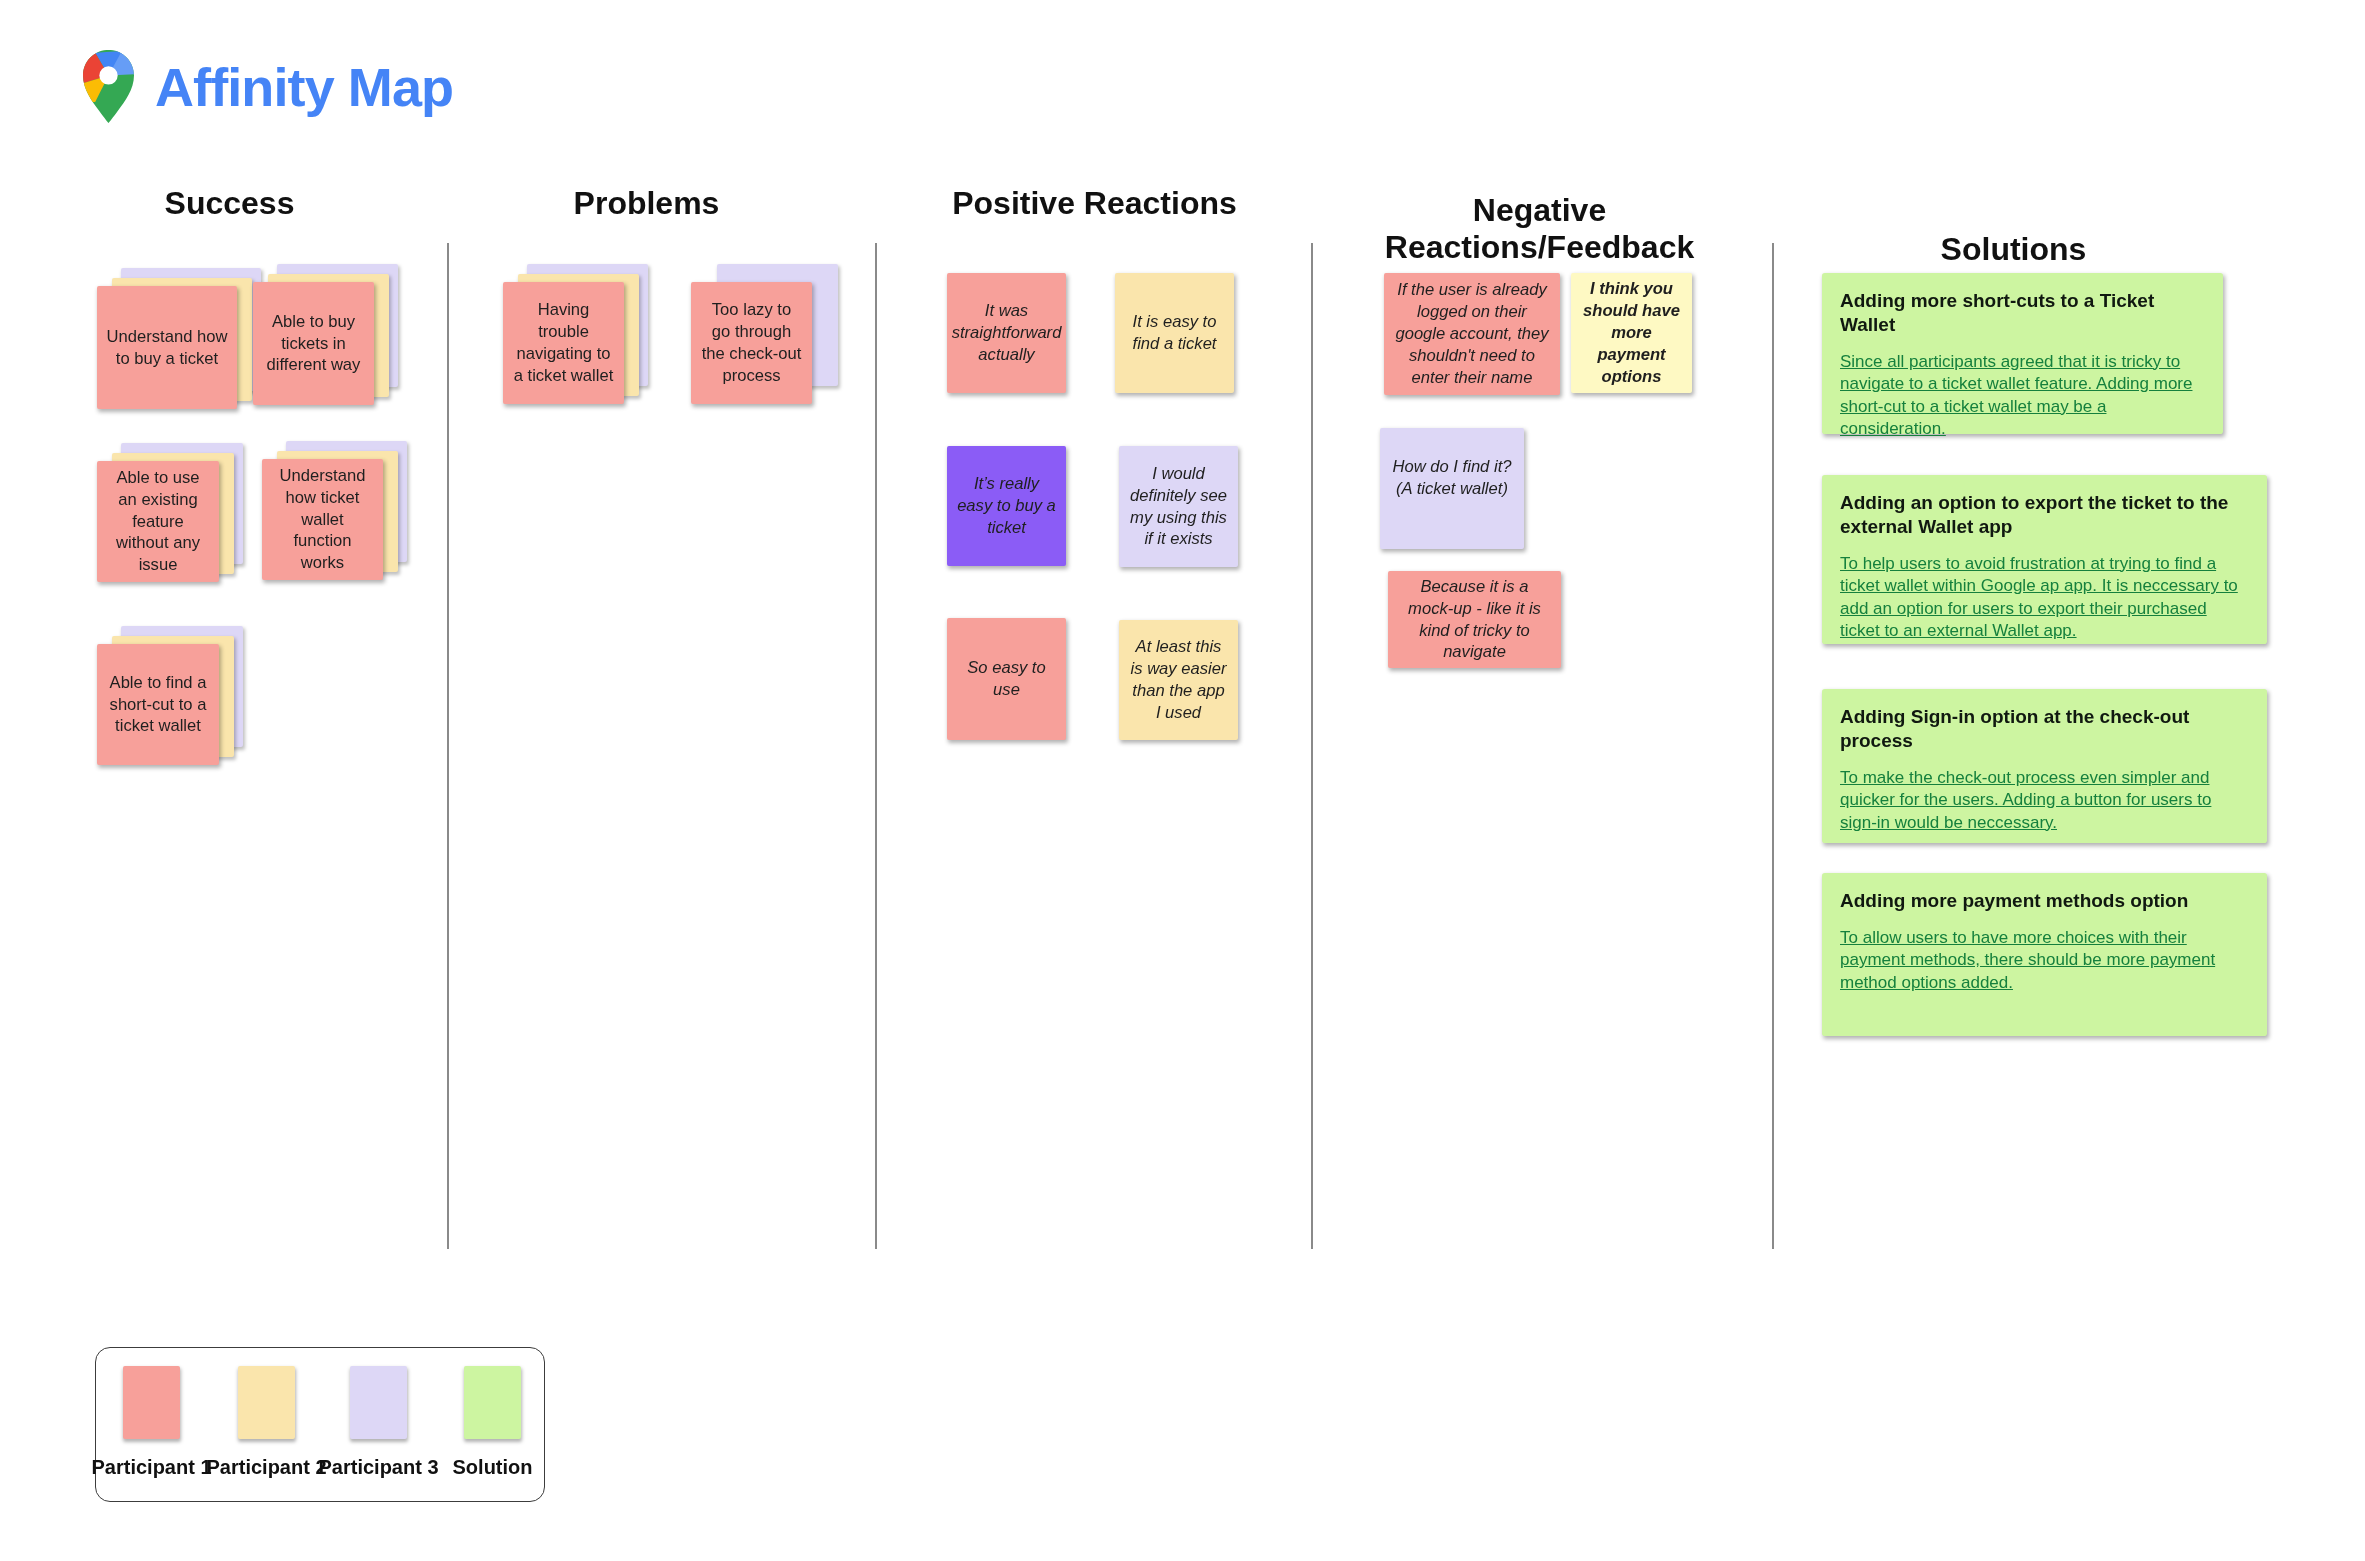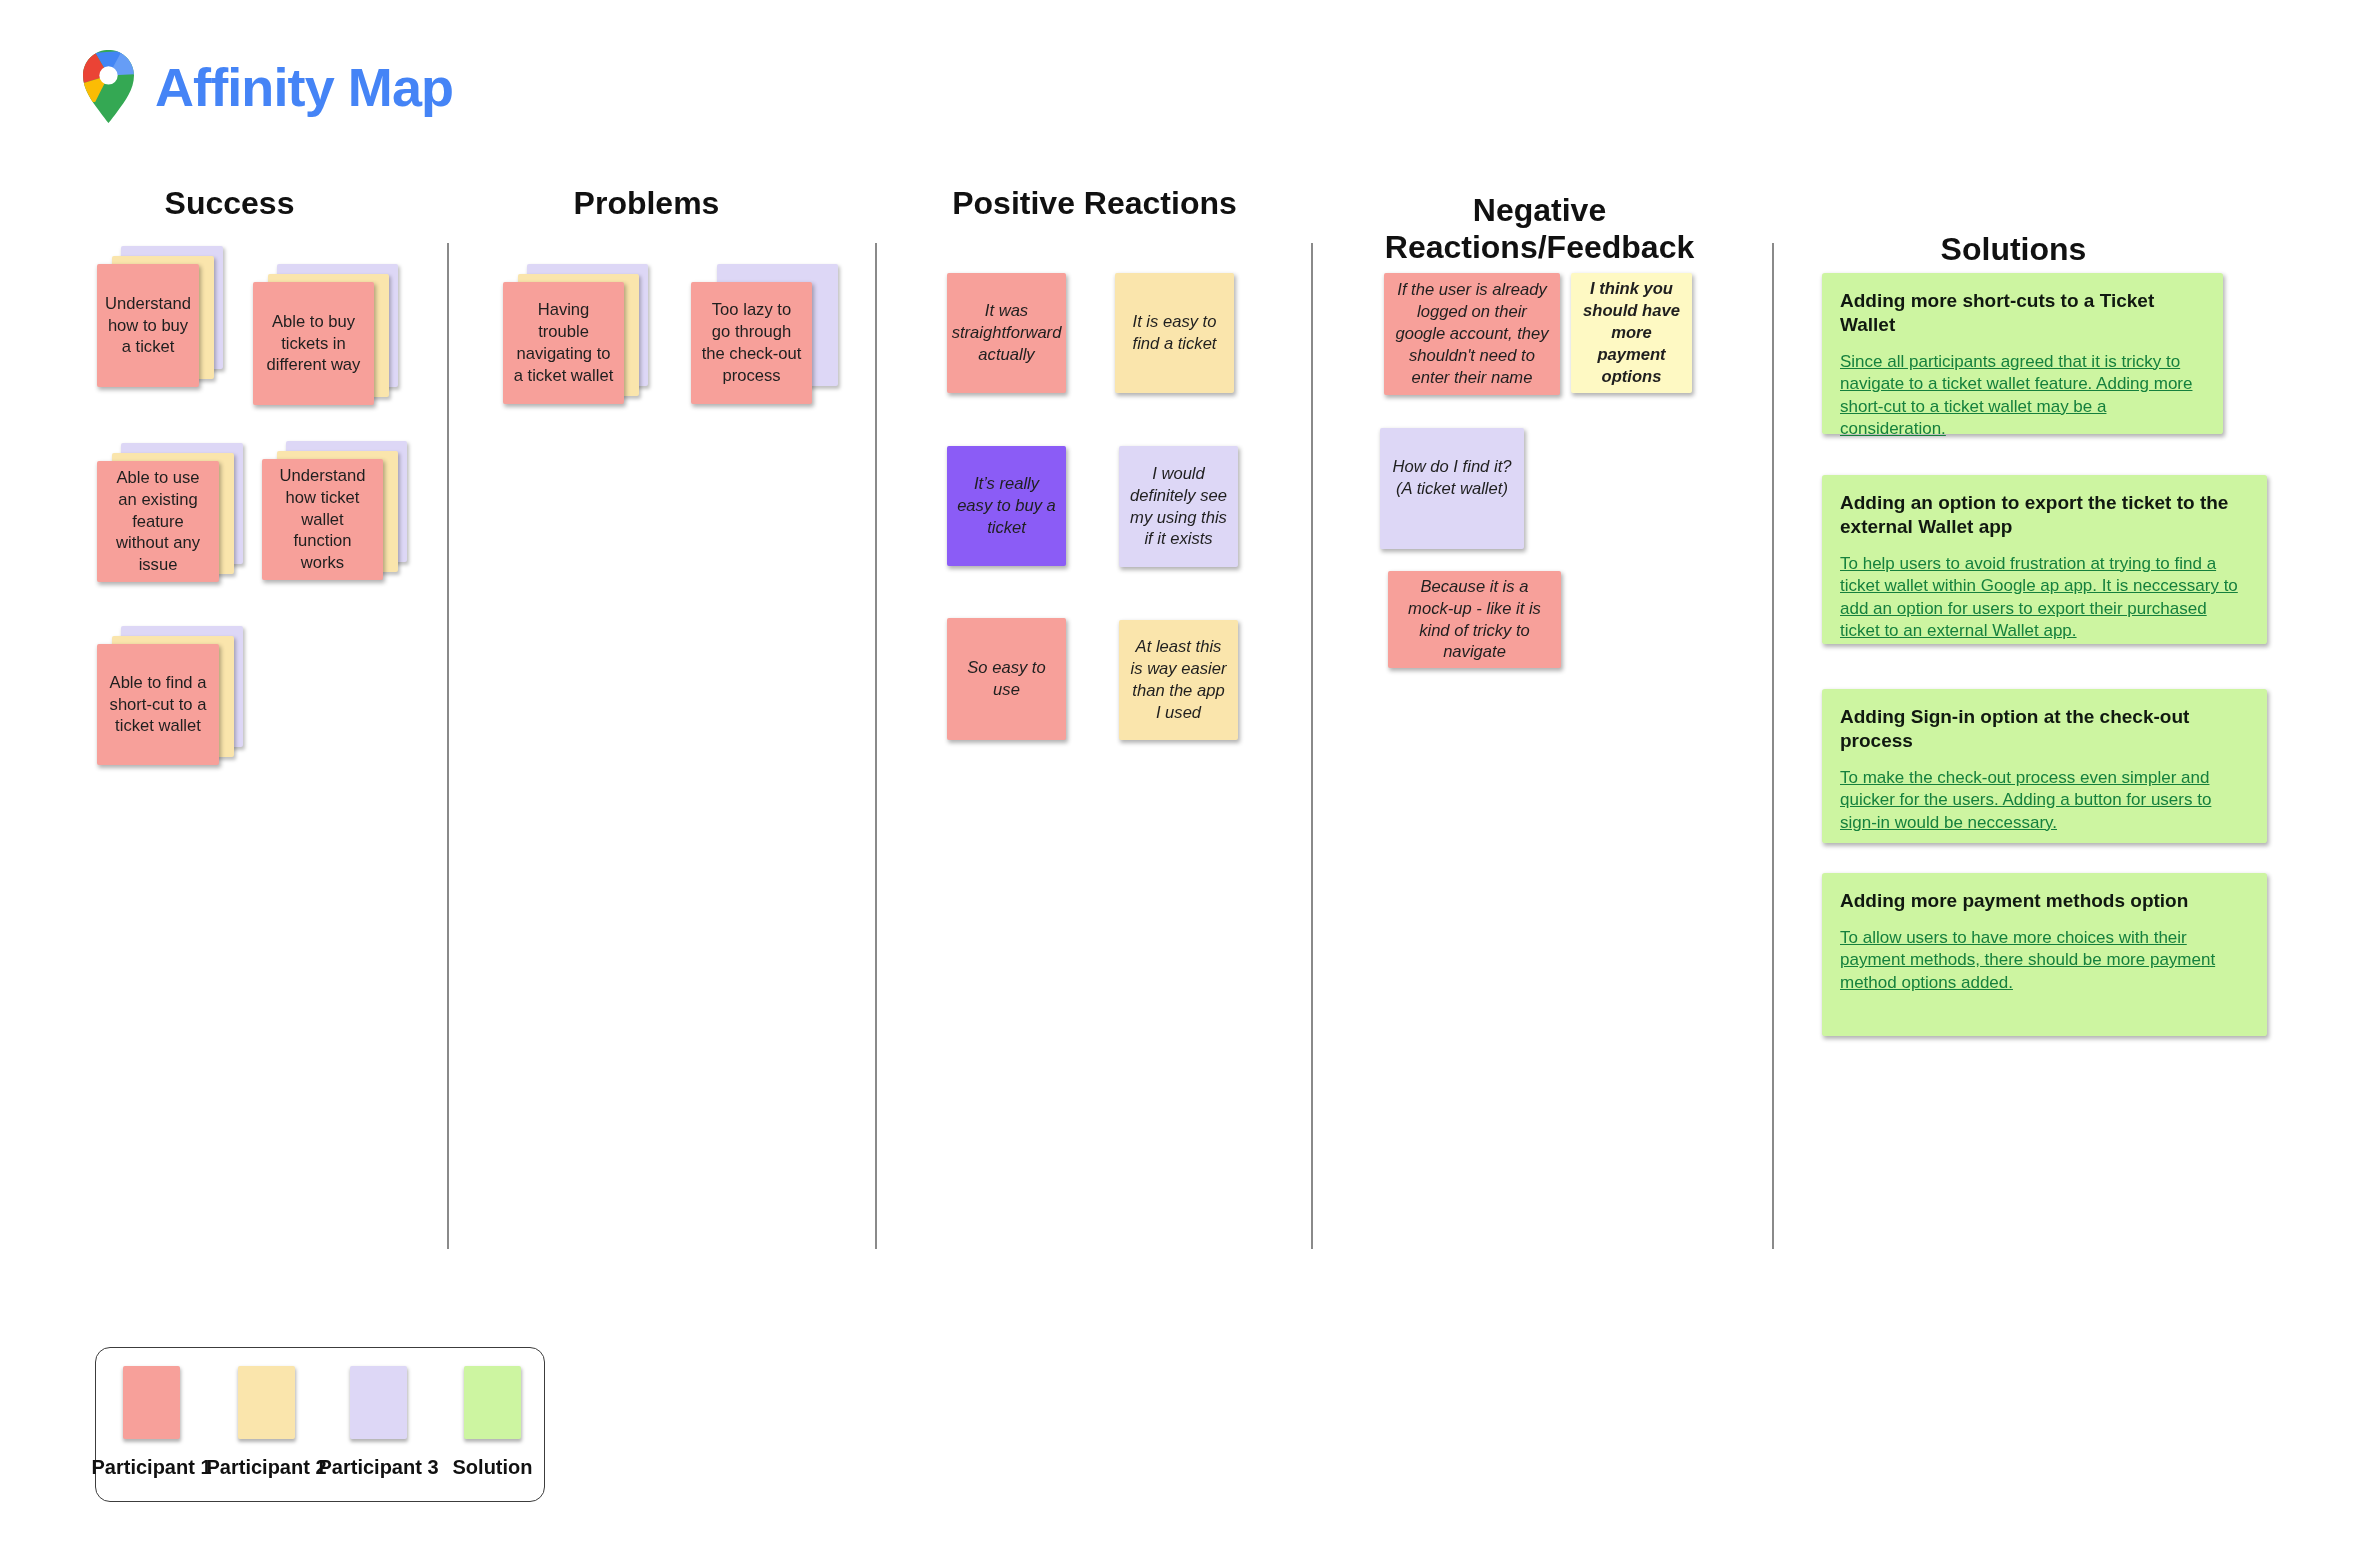--- a/index.html
+++ b/index.html
@@ -61,21 +61,21 @@
       <div class="column-header" style="left: 1350px; top: 192px; width: 379px;">Negative Reactions/Feedback</div>
       <div class="column-header" style="left: 1848px; top: 192px; width: 331px; margin-top: 39px;">Solutions</div>
     </div>
   <div id="dividers">
       <div class="divider" style="left: 447px; top: 243px; height: 1006px; background: rgb(138, 138, 138);"></div>
       <div class="divider" style="left: 875px; top: 243px; height: 1006px; background: rgb(138, 138, 138);"></div>
       <div class="divider" style="left: 1311px; top: 243px; height: 1006px; background: rgb(138, 138, 138);"></div>
       <div class="divider" style="left: 1772px; top: 243px; height: 1006px; background: rgb(138, 138, 138);"></div>
     </div>
   <div id="notes">
-      <div class="note-wrap" style="left: 97px; top: 264px; width: 102px; height: 123px;">
+      <div class="note-wrap" style="left: 97px; top: 286px; width: 140px; height: 123px;">
         <div class="note-layer" style="left: 24px; top: -18px; background: rgb(221, 215, 246);"></div>
         <div class="note-layer" style="left: 15px; top: -8.5px; background: rgb(250, 229, 172);"></div>
         <div class="note-face" style="background: rgb(247, 160, 154);">
           <div class="note-text">Understand how to buy a ticket</div>
         </div>
       </div>
       <div class="note-wrap" style="left: 253px; top: 282px; width: 121px; height: 123px;">
         <div class="note-layer" style="left: 24px; top: -18px; background: rgb(221, 215, 246);"></div>
         <div class="note-layer" style="left: 15px; top: -8.5px; background: rgb(250, 229, 172);"></div>
         <div class="note-face" style="background: rgb(247, 160, 154);">

